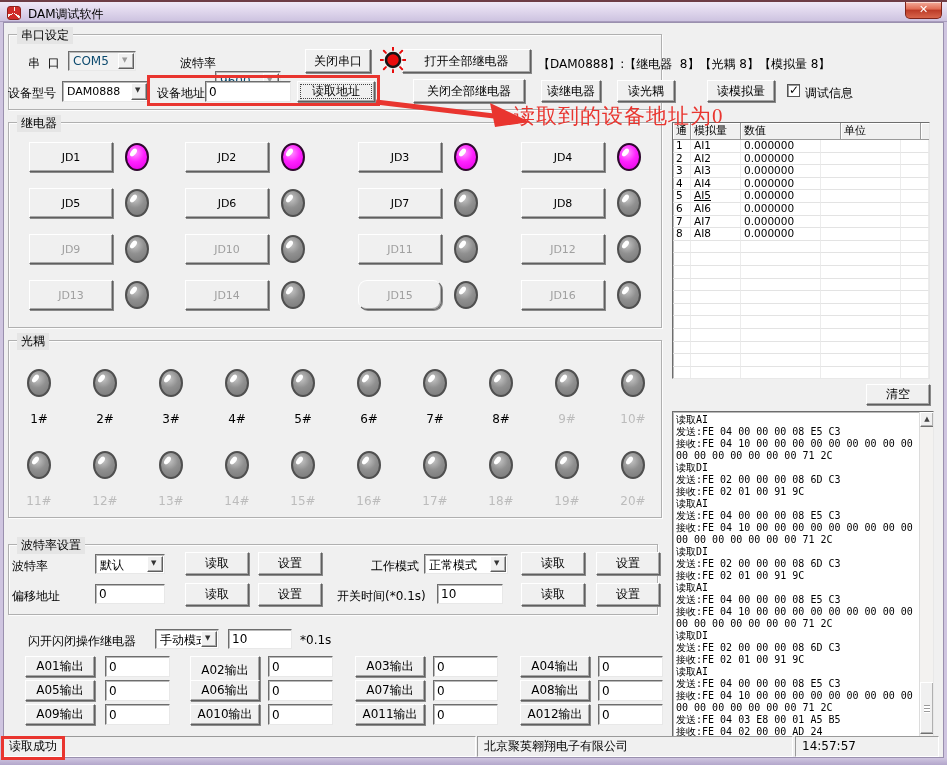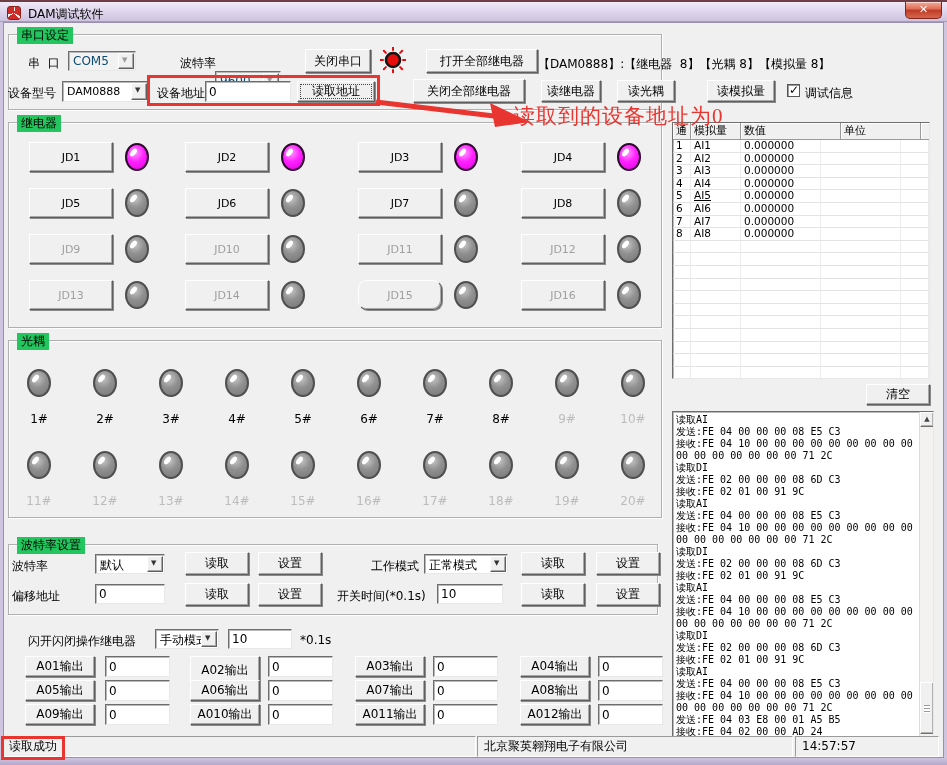--- a/index.html
+++ b/index.html
@@ -28,21 +28,21 @@
     border:1px solid #7e241a; border-top:none; border-radius:0 0 5px 5px;
     color:#fff; text-align:center; font-size:11px; font-weight:bold; line-height:15px;
     box-shadow:inset 0 1px 0 rgba(255,255,255,.55); cursor:pointer;
   }
   .client { left:3px; top:22px; width:941px; height:736px; background:#f0f0f0; border:1px solid #9a90ae; }
   .frame-bottom { left:0; top:758px; width:947px; height:7px; background:linear-gradient(180deg,#cfc5e0,#b3a7cb); }
   .frame-left { left:0; top:22px; width:3px; height:736px; background:#cfc5e0; }
   .frame-right { left:944px; top:22px; width:3px; height:736px; background:#cfc5e0; }
   
   .group { border:1px solid #b0b0b0; box-shadow:inset 1px 1px 0 #fdfdfd, 1px 1px 0 #fdfdfd; }
-  .group-title { position:absolute; top:-8px; left:8px; background:#22c55e; padding:0 4px; font-size:12px; white-space:nowrap; }
+  .group-title { position:absolute; top:-8px; left:8px; background:#e5e5e5; padding:0 4px; font-size:12px; white-space:nowrap; }
   .lbl { white-space:pre; }
   .btn {
     background:#f0f0f0; border:1px solid; border-color:#ffffff #5f5f5f #5f5f5f #ffffff;
     box-shadow:inset -1px -1px 0 #a8a8a8, 1px 1px 0 #8a8a8a;
     display:flex; align-items:center; justify-content:center; font-size:12px; cursor:pointer; white-space:nowrap;
   }
   .btn.disabled { color:#a0a0a0; }
   .btn.focus-dotted::after { content:''; position:absolute; inset:2px; border:1px dotted #444; }
   .input {
     background:#fff; border:1px solid; border-color:#6d6d6d #e8e8e8 #e8e8e8 #6d6d6d;
@@ -141,21 +141,21 @@
     <line x1="23" y1="13" x2="26" y2="13"></line>
       <line x1="20.1" y1="20.1" x2="22.2" y2="22.2"></line>
     <line x1="13" y1="23" x2="13" y2="26"></line>
       <line x1="5.9" y1="20.1" x2="3.8" y2="22.2"></line>
     <line x1="3" y1="13" x2="0" y2="13"></line>
       <line x1="5.9" y1="5.9" x2="3.8" y2="3.8"></line>
     <line x1="13" y1="3" x2="13" y2="0"></line>
       <line x1="20.1" y1="5.9" x2="22.2" y2="3.8"></line>
   </g>
 </svg>
-<div class="abs btn" style="left:426px;top:49px;width:112px;height:24px;">打开全部继电器</div>
+<div class="abs btn" style="left:402px;top:49px;width:129px;height:24px;">打开全部继电器</div>
 <div class="abs lbl" style="left:538px;top:56px;">【DAM0888】:【继电器  8】【光耦 8】【模拟量 8】</div>
 
 <div class="abs lbl" style="left:8px;top:85px;">设备型号</div>
 <div class="abs combo" style="left:62px;top:81px;width:87px;height:21px;">
   <span class="combo-text" style="font-size:11px;top:3px;">DAM0888</span>
   <span class="combo-btn"></span>
 </div>
 <div class="abs lbl" style="left:157px;top:85px;">设备地址</div>
 <div class="abs input" style="left:205px;top:81px;width:86px;height:21px;">0</div>
 <div class="abs btn focus-dotted" style="left:297px;top:81px;width:78px;height:21px;">读取地址</div>

